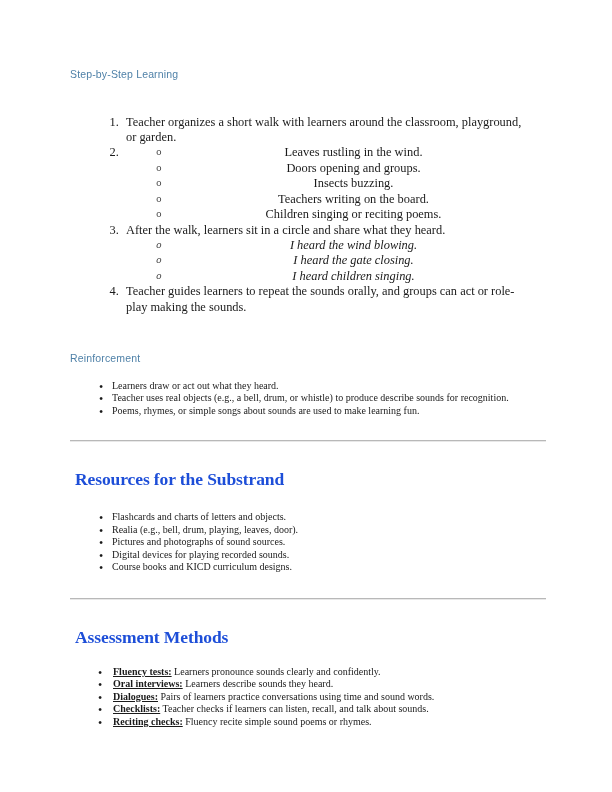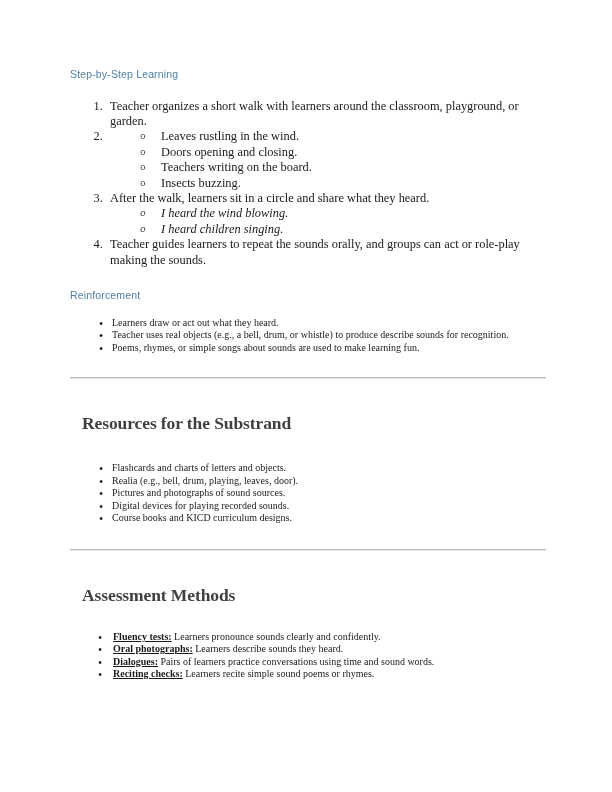--- a/index.html
+++ b/index.html
@@ -38,59 +38,60 @@
     letter-spacing: 0.15px;
     margin: 0;
     line-height: 1.3;
   }
 
   
   .h-major {
     font-family: "Liberation Serif", "DejaVu Serif", serif;
     font-size: 17.5px;
     font-weight: bold;
-    color: #404040;
-    margin: 12px;
+    color: #1d4ed8;
+    margin: 5px;
     line-height: 1.2;
     letter-spacing: -0.1px;
   }
 
   
   .rule {
     border: 0;
     border-top: 1px solid #b8b8b8;
     border-bottom: 1px solid #e8e8e8;
     height: 0;
     margin: 0;
     width: 476px;
   }
 
   
   ol.steps {
-    margin: 0;
+    margin: 16px;
     padding: 0 0 0 36px;
     list-style-type: decimal;
     font-size: 12.4px;
     line-height: 1.23;
   }
   ol.steps > li {
     margin: 0 0 0 0;
     padding-left: 4px;
   }
   ol.steps > li::marker {
     font-size: 12.4px;
   }
 
   
   ul.sub {
     margin: 0;
     padding: 0 0 0 30px;
     list-style: none;
     font-size: 12.4px;
     line-height: 1.25;
+    text-align: center;
   }
   ul.sub > li {
     position: relative;
     padding-left: 21px;
   }
   ul.sub > li::before {
     content: "o";
     position: absolute;
     left: 0;
     top: 0;
@@ -153,29 +154,31 @@
 
     <div class="sp-a"></div>
 
     <ol class="steps">
       <li>
         <span>Teacher organizes a short walk with learners around the classroom, playground, or garden.</span>
       </li>
       <li>
         <ul class="sub">
           <li>Leaves rustling in the wind.</li>
-          <li>Doors opening and closing.</li>
+          <li>Doors opening and groups.</li>
+          <li>Insects buzzing.</li>
           <li>Teachers writing on the board.</li>
-          <li>Insects buzzing.</li>
+          <li>Children singing or reciting poems.</li>
         </ul>
       </li>
       <li>
         <span>After the walk, learners sit in a circle and share what they heard.</span>
         <ul class="sub italic">
           <li>I heard the wind blowing.</li>
+          <li>I heard the gate closing.</li>
           <li>I heard children singing.</li>
         </ul>
       </li>
       <li>
         <span>Teacher guides learners to repeat the sounds orally, and groups can act or role-play making the sounds.</span>
       </li>
     </ol>
 
     <div class="sp-c"></div>
 
@@ -215,24 +218,27 @@
 
     <h2 class="h-major">Assessment Methods</h2>
 
     <div class="sp-j"></div>
 
     <ul class="bul wide">
       <li>
         <span class="lead">Fluency tests:</span><span> Learners pronounce sounds clearly and confidently.</span>
       </li>
       <li>
-        <span class="lead">Oral photographs:</span><span> Learners describe sounds they heard.</span>
+        <span class="lead">Oral interviews:</span><span> Learners describe sounds they heard.</span>
       </li>
       <li>
         <span class="lead">Dialogues:</span><span> Pairs of learners practice conversations using time and sound words.</span>
       </li>
       <li>
-        <span class="lead">Reciting checks:</span><span> Learners recite simple sound poems or rhymes.</span>
+        <span class="lead">Checklists:</span><span> Teacher checks if learners can listen, recall, and talk about sounds.</span>
+      </li>
+      <li>
+        <span class="lead">Reciting checks:</span><span> Fluency recite simple sound poems or rhymes.</span>
       </li>
     </ul>
 
   </div>
 </div>
 
 </body></html>

